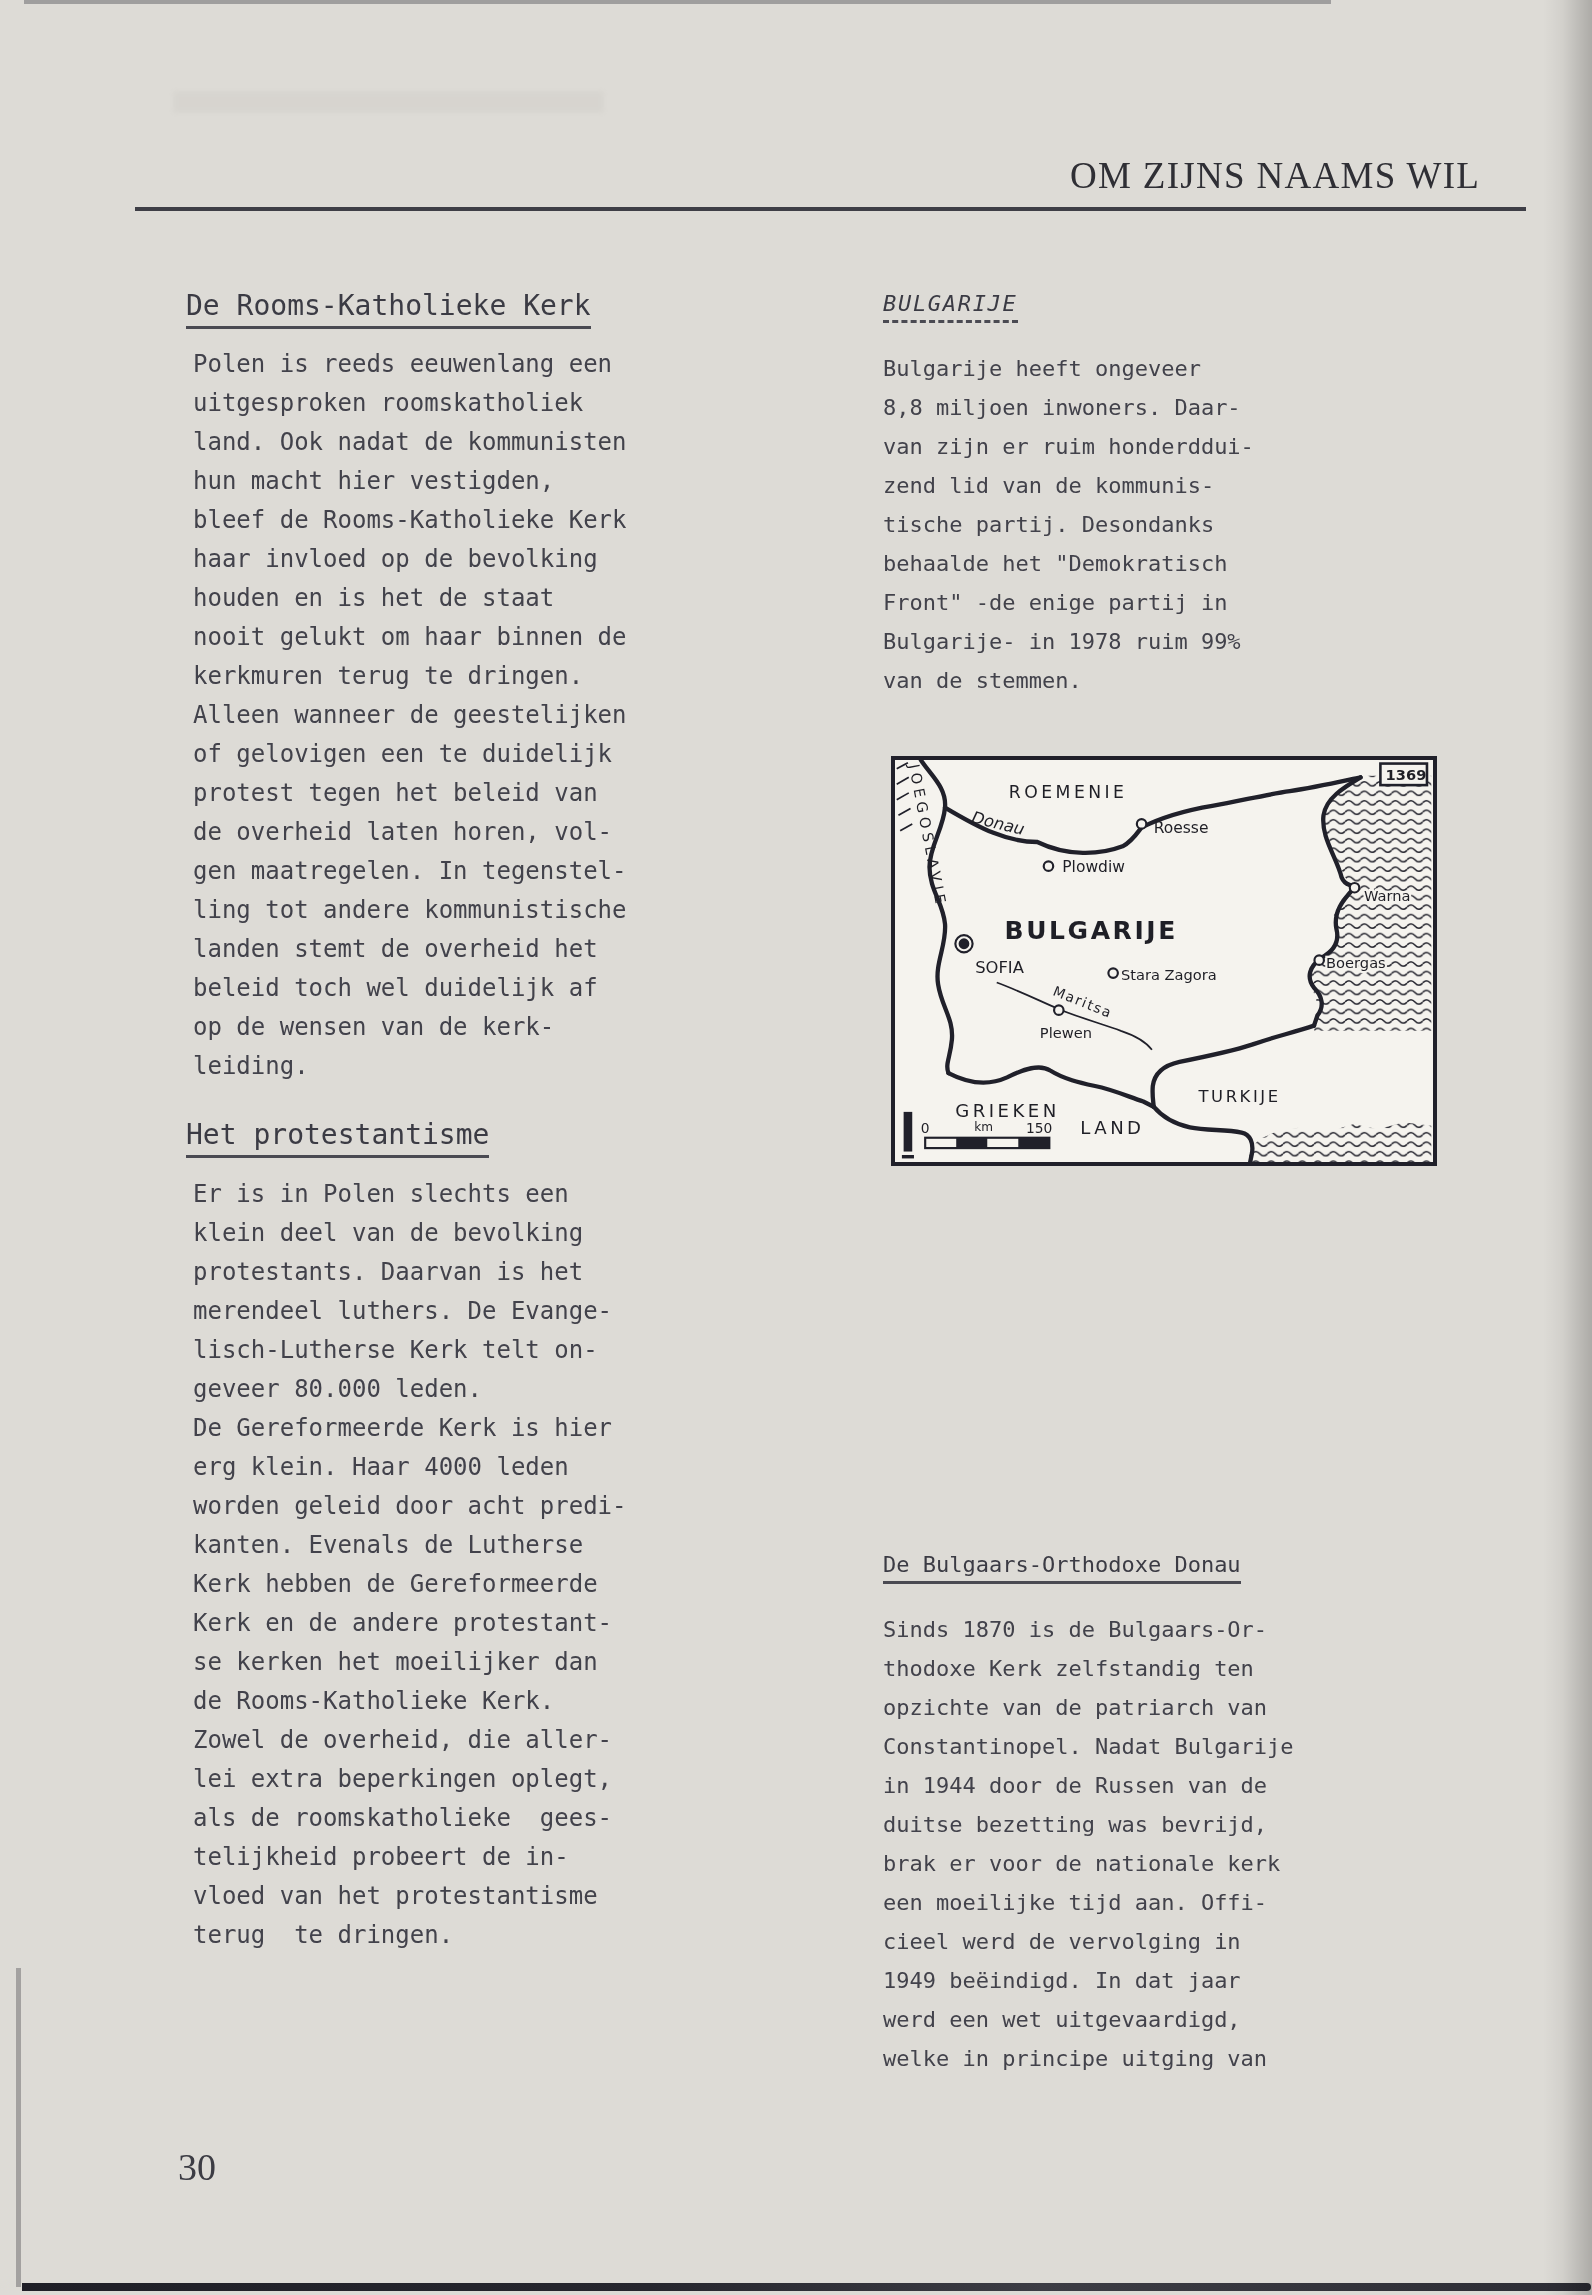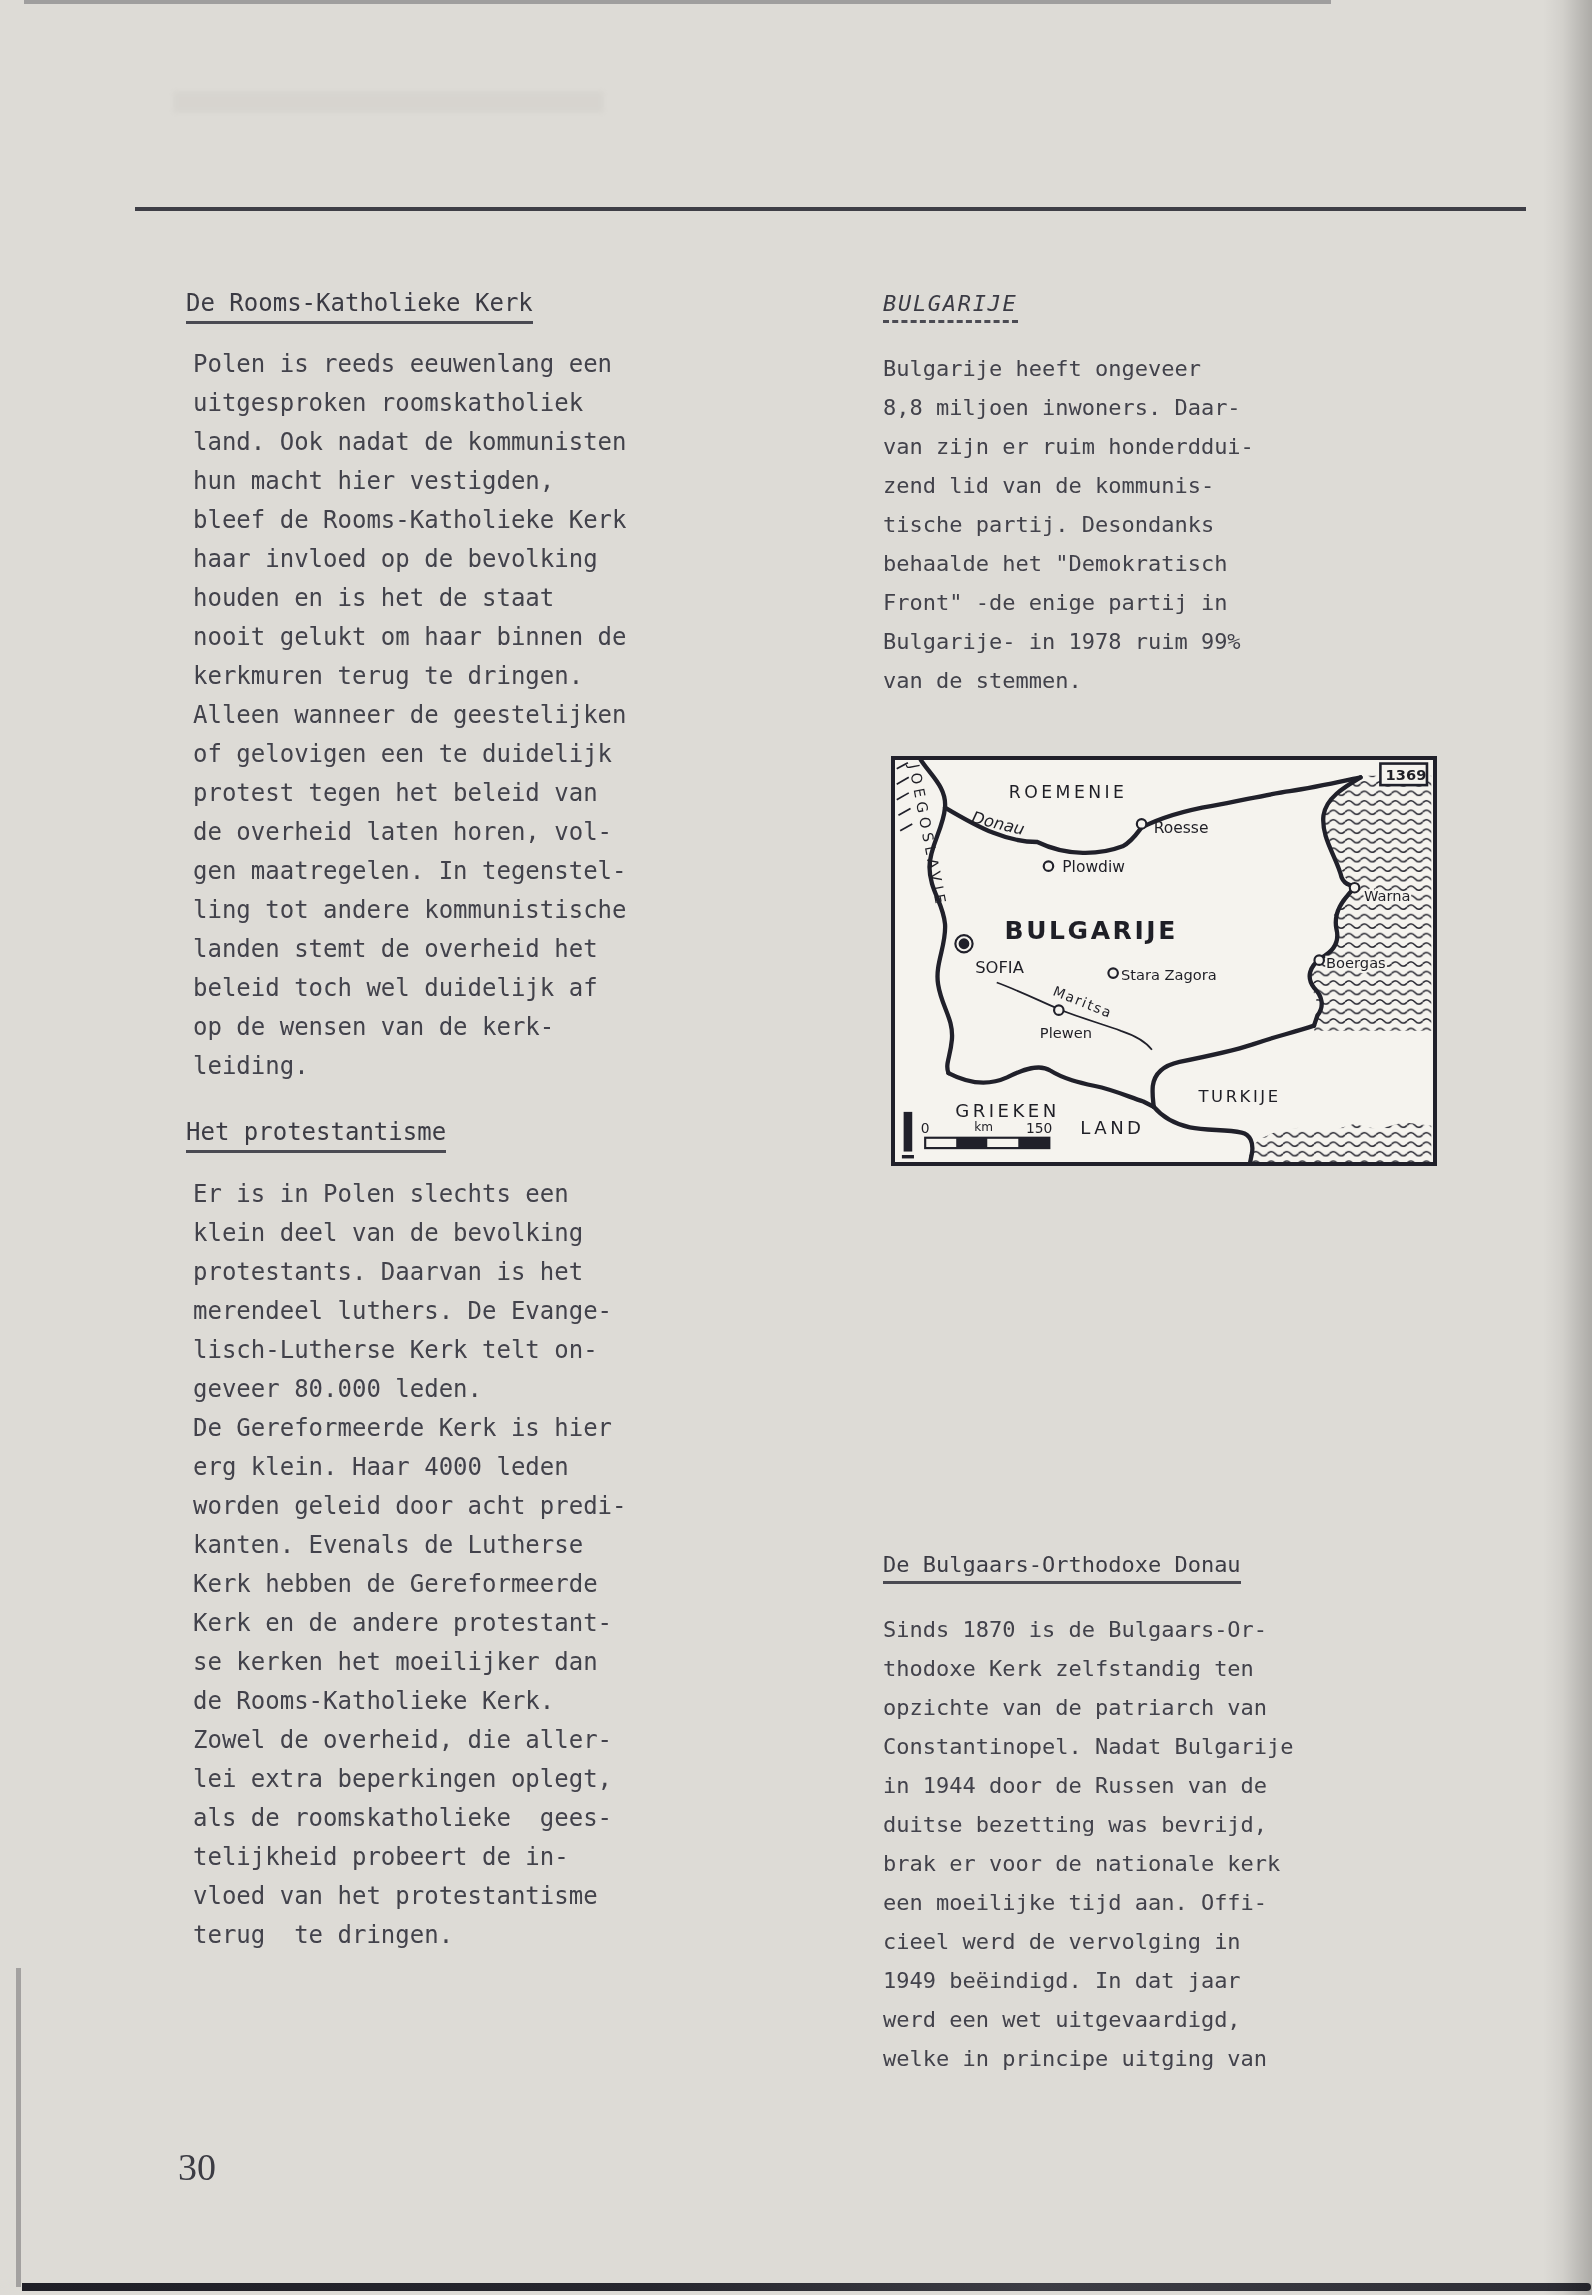--- a/index.html
+++ b/index.html
@@ -35,21 +35,21 @@
   .para{
     position:absolute;white-space:pre-wrap;
     font-family:"DejaVu Sans Mono", monospace;color:#42424b;
   }
   .left-body{left:193px;width:621px;font-size:24px;line-height:39px;}
   .right-body{left:883px;width:639px;font-size:22px;line-height:39px;}
   .sec-heading{
     position:absolute;font-family:"DejaVu Sans Mono", monospace;color:#3b3b44;white-space:nowrap;
   }
   .sec-heading span{display:inline-block;border-bottom:3.5px solid #4a4a52;padding-bottom:4.3px;}
-  .h-left{left:186px;font-size:24px;}
+  .h-left{left:186px;font-size:28px;}
   .h-right{left:883px;font-size:22px;}
   #h-bulgarije span{border-bottom-style:dashed;font-style:italic;letter-spacing:1.7px;}
 
   
   #page-number{
     position:absolute;left:178px;top:2145px;
     font-family:"Liberation Serif", serif;font-size:38px;color:#3c3c44;
   }
 
   
@@ -65,20 +65,21 @@
 <body>
 
 <div id="page">
 
   <div id="top-edge"></div>
   <div id="bottom-edge"></div>
   <div id="right-edge"></div>
   <div id="left-edge"></div>
   <div class="ghost" style="left:173px;top:91px;width:431px;height:22.4px;"></div>
 
+  <div id="header-title">OM ZIJNS NAAMS WIL</div>
   <div id="header-rule"></div>
 
   <div class="sec-heading h-left" style="top:289px;">
     <span>De Rooms-Katholieke Kerk</span>
   </div>
   <div class="para left-body" style="top:345px;">Polen is reeds eeuwenlang een
 uitgesproken roomskatholiek
 land. Ook nadat de kommunisten
 hun macht hier vestigden,
 bleef de Rooms-Katholieke Kerk

